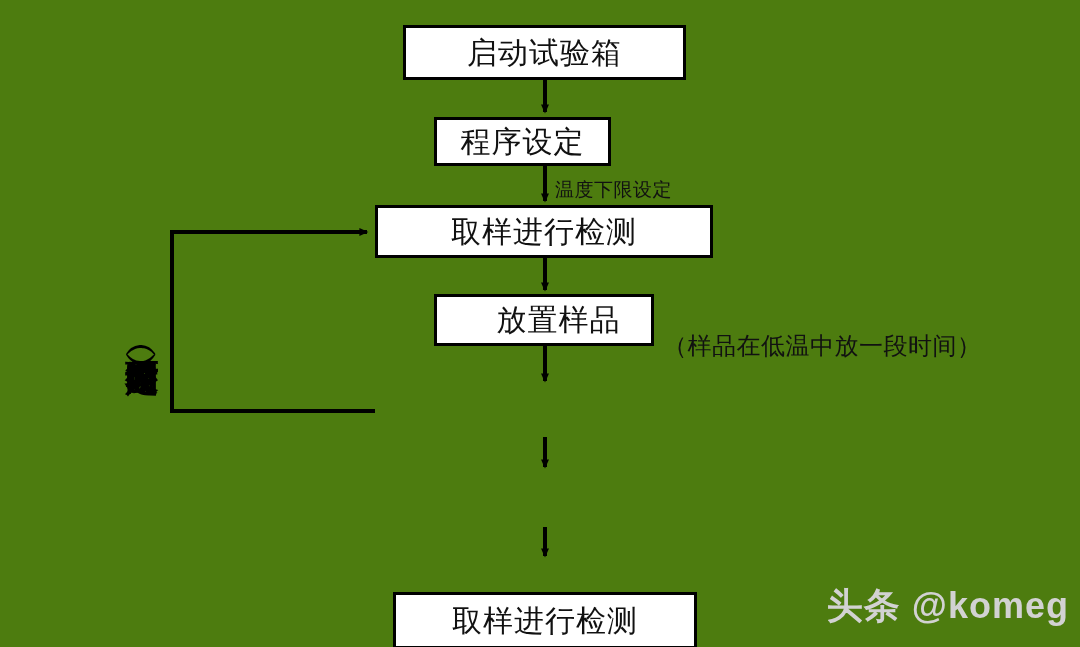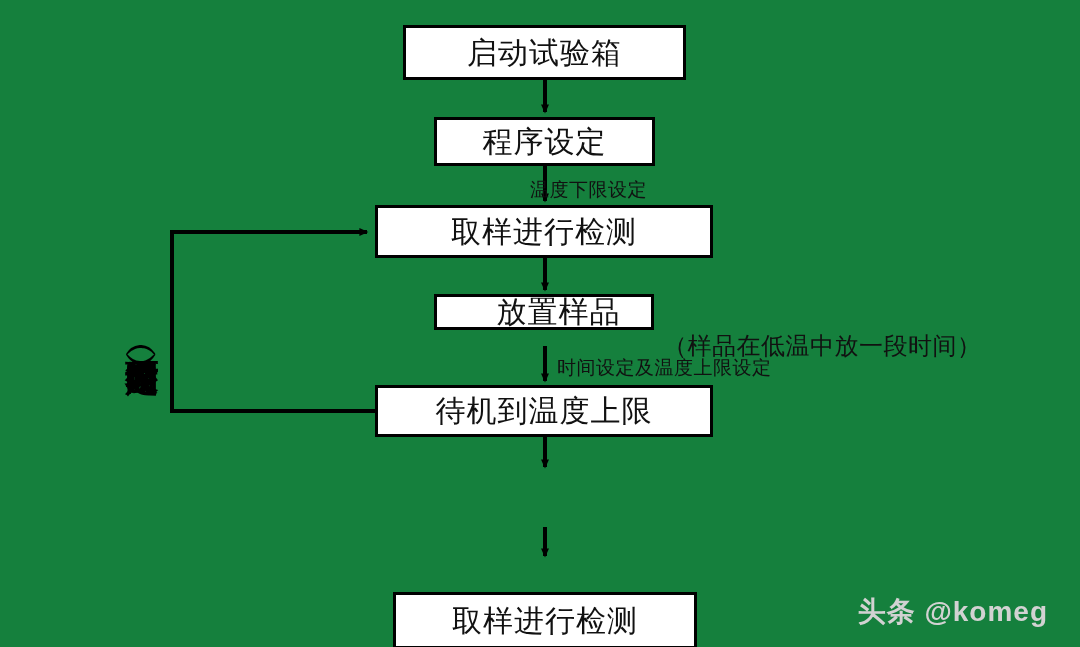--- a/index.html
+++ b/index.html
@@ -9,21 +9,21 @@
     background: #ffffff;
   }
   body {
     font-family: "Liberation Sans", "DejaVu Sans", sans-serif;
     color: #000000;
   }
   #canvas {
     position: relative;
     width: 1080px;
     height: 647px;
-    background: #15803d;
+    background: #4d7c0f;
     overflow: hidden;
   }
   
   .node {
     position: absolute;
     box-sizing: border-box;
     border: 3px solid #000000;
     background: #ffffff;
     display: flex;
     align-items: center;
@@ -83,23 +83,23 @@
     white-space: nowrap;
     color: #000000;
     display: flex;
     align-items: flex-start;
     justify-content: center;
   }
 
   
   #watermark {
     position: absolute;
-    right: 32px;
+    right: 11px;
     bottom: 16px;
-    font-size: 28px;
+    font-size: 36px;
     font-weight: bold;
     color: #d2d2d2;
     letter-spacing: 1px;
     white-space: nowrap;
   }
 </style>
 </head>
 <body>
 
 <div id="canvas">
@@ -123,44 +123,40 @@
 
     <line x1="545" y1="527" x2="545" y2="556" stroke="#000000" stroke-width="4" marker-end="url(#arrow)"></line>
 
     <polyline points="375,411 172,411 172,232 367,232" fill="none" stroke="#000000" stroke-width="4" marker-end="url(#arrow)"></polyline>
   </svg>
 
   <div class="node" id="node-start" style="left:403px; top:25px; width:283px; height:55px;">
     <span>启动试验箱</span>
   </div>
 
-  <div class="node" id="node-program" style="left:434px; top:117px; width:221px; height:49px;">
+  <div class="node" id="node-program" style="left:434px; top:117px; width:177px; height:49px;">
     <span>程序设定</span>
   </div>
 
   <div class="node" id="node-wait-low" style="left:375px; top:205px; width:338px; height:53px;">
     <span>取样进行检测</span>
   </div>
 
-  <div class="node" id="node-place" style="left:434px; top:294px; width:220px; height:36px;padding-left:29px;">
+  <div class="node" id="node-place" style="left:434px; top:294px; width:220px; height:52px;padding-left:29px;">
     <span>放置样品</span>
   </div>
 
-  <div class="node" id="node-wait-high" style="left:375px; top:385px; width:338px; height:52px;">
-    <span>待机到温度上限</span>
-  </div>
 
 
   <div class="node" id="node-sample-test" style="left:393px; top:560px; width:304px; height:57px;margin-top:32px;">
     <span>取样进行检测</span>
   </div>
 
-  <div class="edge-label" style="left:530px; top:180px;">温度下限设定</div>
+  <div class="edge-label" style="left:555px; top:180px;">温度下限设定</div>
 
-  <div class="edge-label" style="left:557px; top:358px;">时间设定及温度上限设定</div>
 
   <div class="annotation" style="left:663px; top:307px;margin-top:27px;">（样品在低温中放一段时间）</div>
 
   <div id="loop-caption">时间设定（循环）</div>
 
   <div id="watermark">头条 @komeg</div>
 
 </div>
 
 </body></html>

